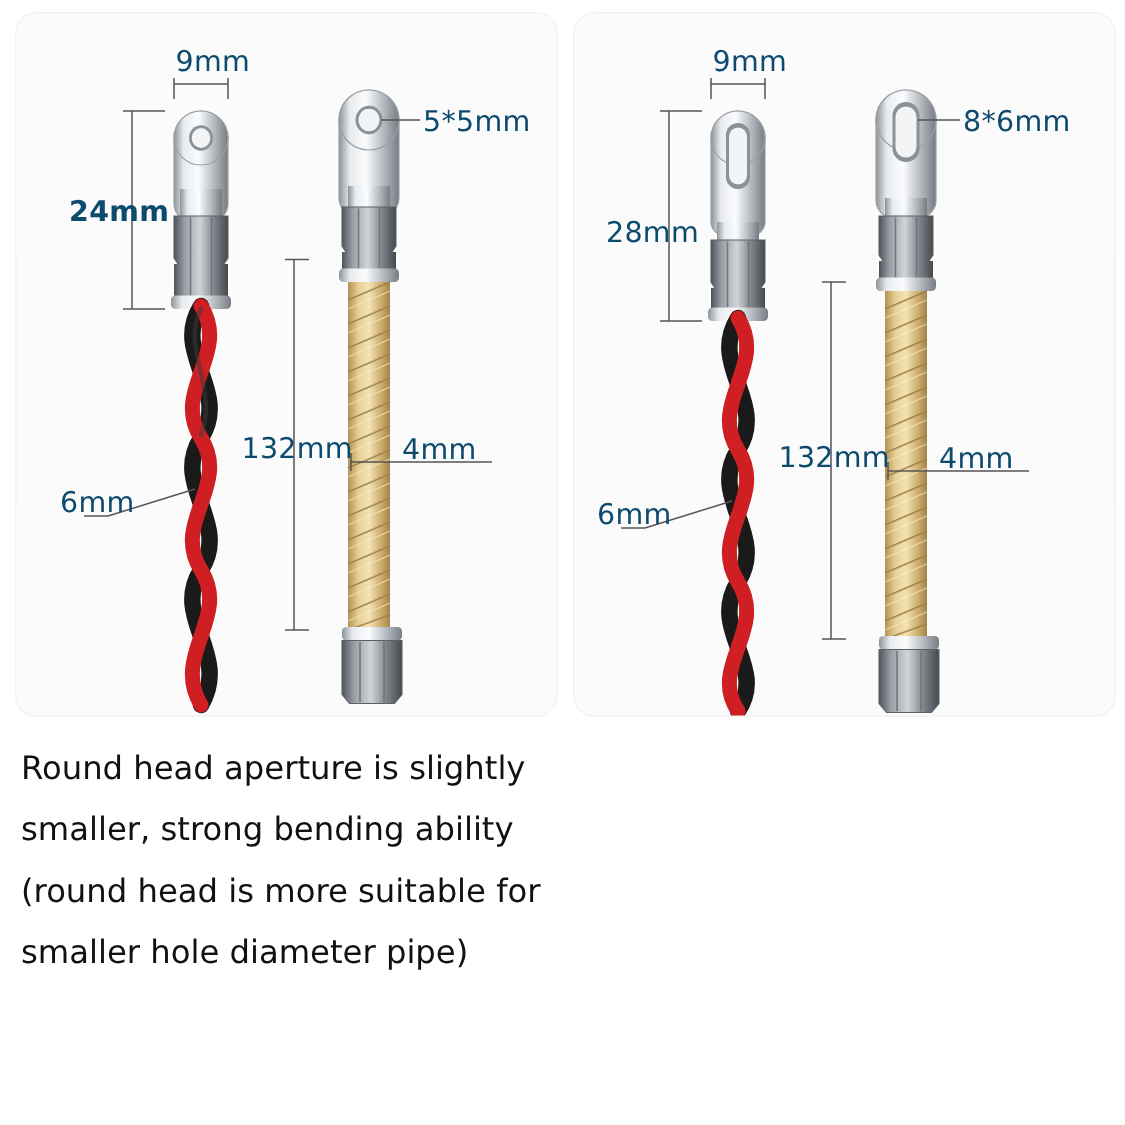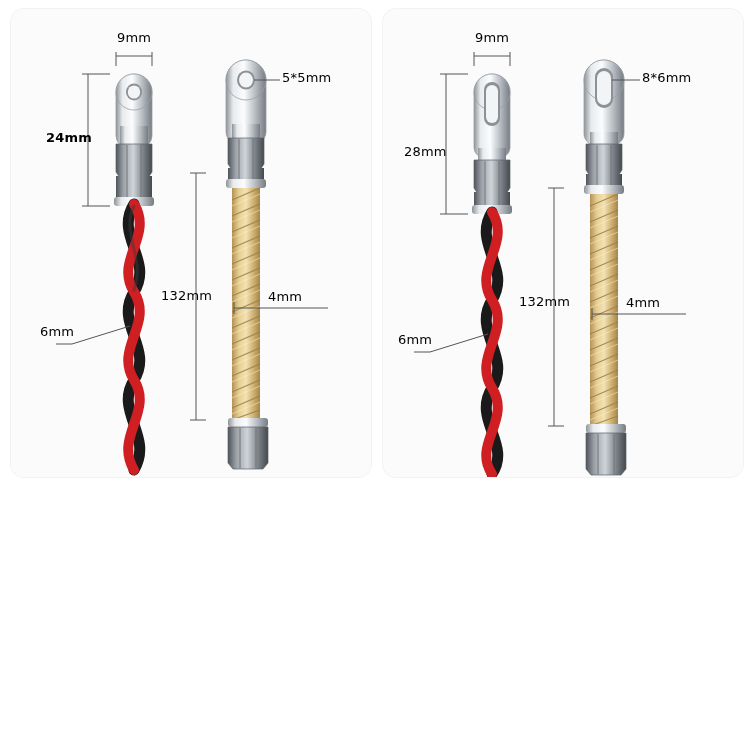--- a/index.html
+++ b/index.html
@@ -42,22 +42,22 @@
     position: absolute;
     inset: 0;
     border-radius: 14px;
     box-shadow: inset 0 0 0 1px #f2f2f2;
     pointer-events: none;
   }
 
   
   .dim-label {
     position: absolute;
-    font-size: 13px;
-    color: #000000;
+    font-size: 19px;
+    color: #0c4a6e;
     white-space: nowrap;
     letter-spacing: 0.2px;
   }
 
   
   .caption {
     position: absolute;
     font-size: 21.5px;
     line-height: 41px;
     color: #111;
@@ -328,14 +328,15 @@
 
       <span class="dim-label" style="left:93px; top:22px;">9mm</span>
       <span class="dim-label" style="left:22px; top:136px;">28mm</span>
       <span class="dim-label" style="left:260px; top:62px;">8*6mm</span>
       <span class="dim-label" style="left:137px; top:286px;">132mm</span>
       <span class="dim-label" style="left:244px; top:287px;">4mm</span>
       <span class="dim-label" style="left:16px; top:324px;">6mm</span>
     </div>
   </div>
 
+  <div class="caption left">Round head aperture is slightly smaller, strong bending ability (round head is more suitable for smaller hole diameter pipe)</div>
 
 </div>
 
 </body></html>

